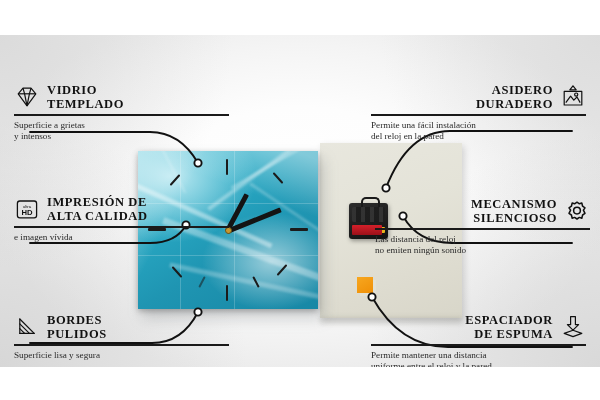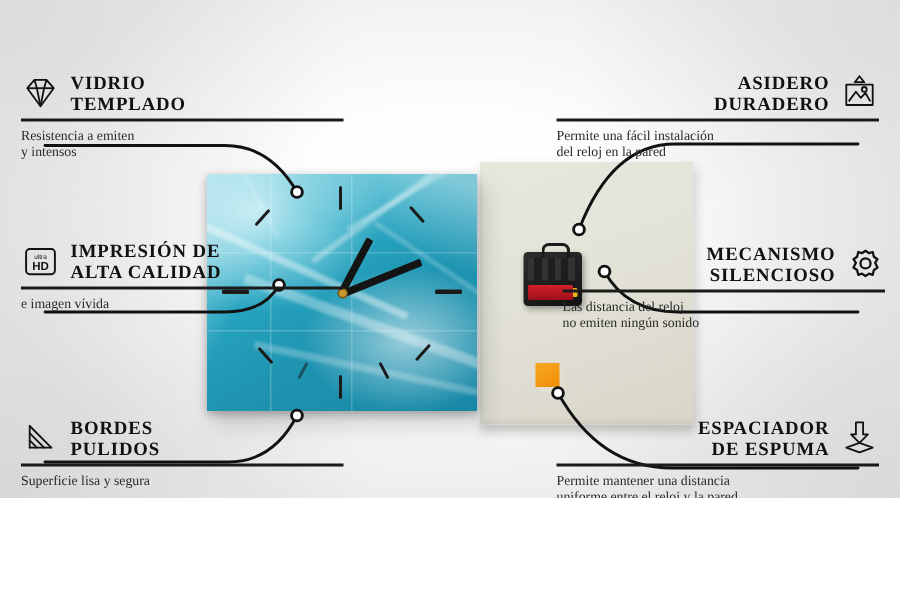--- a/index.html
+++ b/index.html
@@ -7,20 +7,21 @@
     width:600px;height:400px;overflow:hidden;
     font-family:"Liberation Serif",serif;
     background:#ffffff;
   }
   #stage{
     position:relative;width:600px;height:332px;
     background:
       radial-gradient(ellipse 52% 58% at 50% 46%, #ffffff 0%, #fdfdfd 42%, #f4f4f4 74%, #ebebeb 100%),
       linear-gradient(100deg,#e9e9e9 0%,#f6f6f6 18%,#ffffff 42%,#ffffff 60%,#f3f3f3 84%,#e4e4e4 100%);
     overflow:hidden;
+    margin-top:35px;
   }
   
   #stage:before{
     content:"";position:absolute;inset:0;pointer-events:none;
     background:
       radial-gradient(circle at 0% 0%, rgba(200,200,200,.45) 0%, rgba(200,200,200,0) 34%),
       radial-gradient(circle at 100% 0%, rgba(200,200,200,.40) 0%, rgba(200,200,200,0) 32%),
       radial-gradient(circle at 0% 100%, rgba(195,195,195,.50) 0%, rgba(195,195,195,0) 36%),
       radial-gradient(circle at 100% 100%, rgba(195,195,195,.45) 0%, rgba(195,195,195,0) 34%);
   }
@@ -198,21 +199,21 @@
             <path d="M21,4 L19,11 L16,26"></path>
         </g>
       </svg>
       <div>
         <div class="title">VIDRIO</div>
         <div class="title">TEMPLADO</div>
       </div>
     </div>
     <div class="rule"></div>
     <div class="desc">
-      <div>Resistencia a emiten</div>
+      <div>Superficie a grietas</div>
       <div>y intensos</div>
     </div>
   </div>
 
   <div class="feature left f-hd">
     <div class="head">
       <svg class="ico" viewBox="0 0 32 30">
         <rect x="4" y="5" width="24" height="21" rx="3" fill="none" stroke="#111" stroke-width="1.6"></rect>
         <text x="16" y="13.6" font-family="Liberation Sans, sans-serif" font-size="5.4" text-anchor="middle" fill="#111">ultra</text>
         <text x="16" y="22.5" font-family="Liberation Sans, sans-serif" font-size="9.6" font-weight="bold" text-anchor="middle" fill="#111">HD</text>

